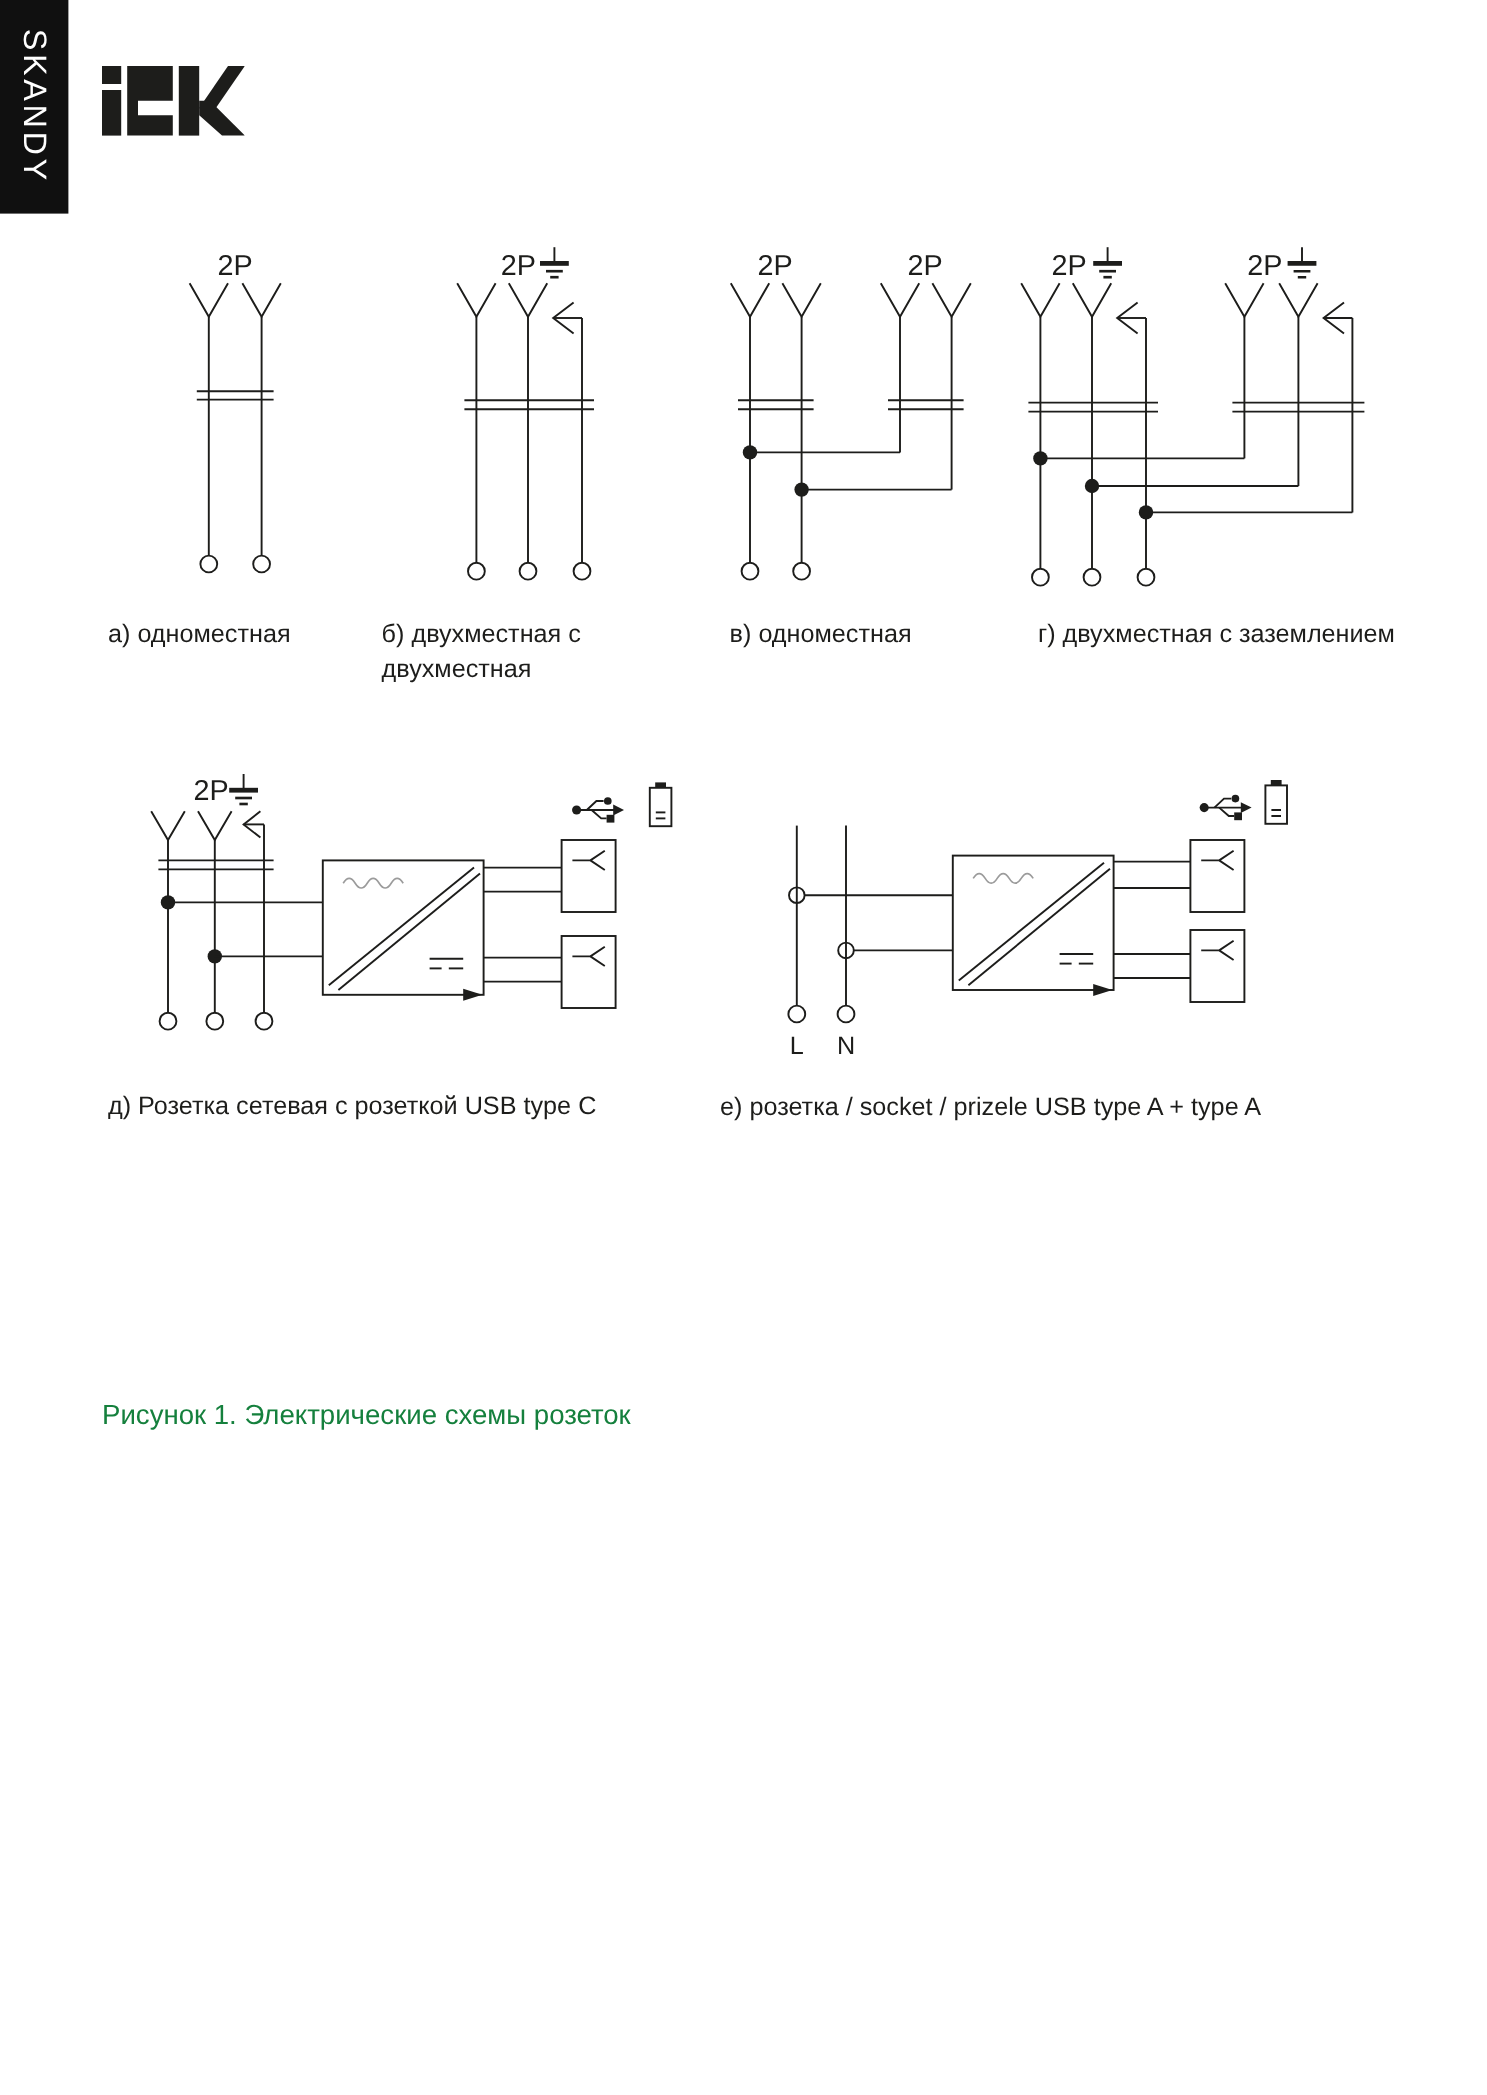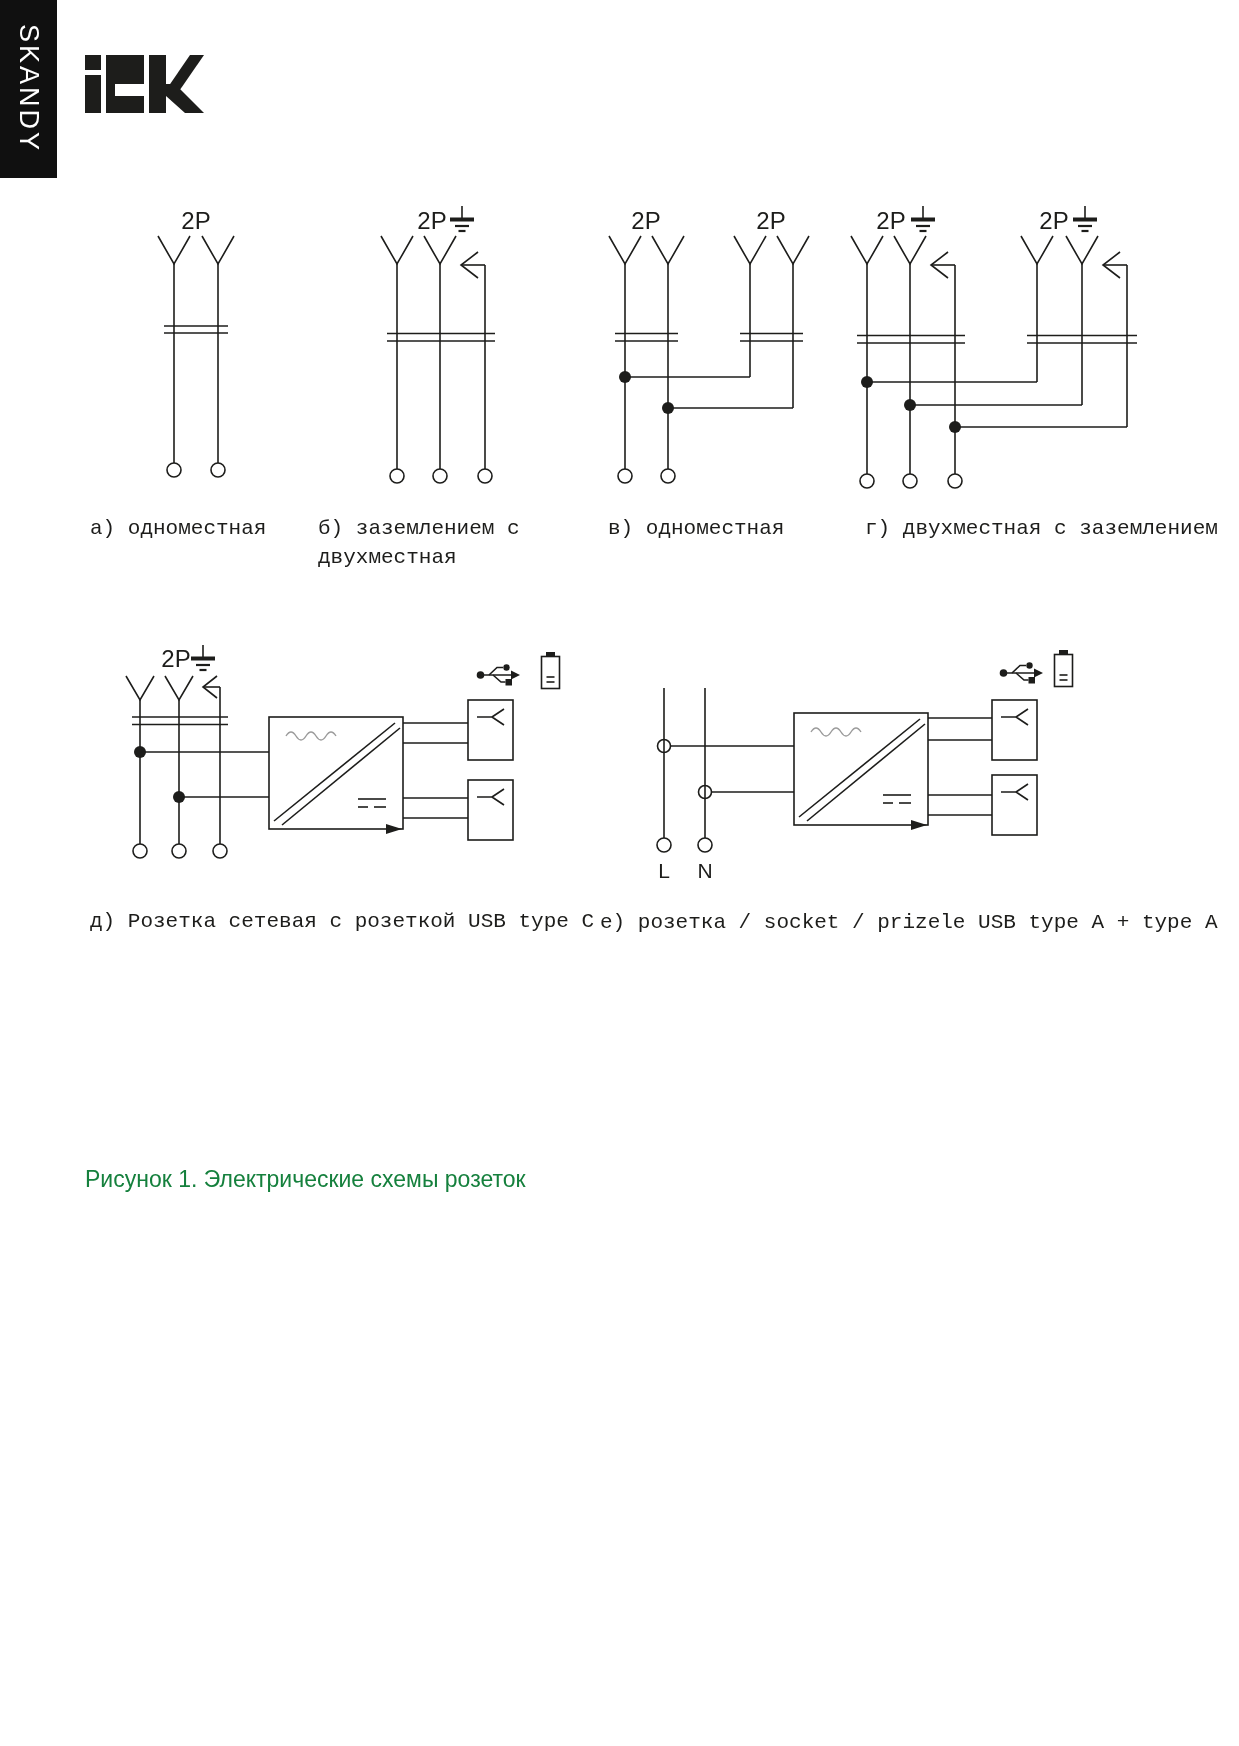--- a/index.html
+++ b/index.html
@@ -8,21 +8,21 @@
     font-family:"Liberation Sans", sans-serif;color:#1d1d1b;overflow:hidden;
   }
   .abs{position:absolute;}
   .brandbar{
     left:0;top:0;width:57px;height:178px;background:#101010;
     display:flex;align-items:center;justify-content:center;
   }
   .brandbar span{
     writing-mode:vertical-rl;color:#ffffff;font-size:27px;letter-spacing:3px;
   }
-  .caption{font-size:21px;line-height:29px;white-space:nowrap;color:#1d1d1b;font-family:Liberation Mono, monospace;}
+  .caption{font-size:21px;line-height:29px;white-space:nowrap;color:#1d1d1b;}
   .figcaption{font-size:23px;white-space:nowrap;color:#15803d;}
   svg text{fill:#1d1d1b;font-family:"Liberation Sans", sans-serif;}
   .ln{stroke:#1d1d1b;stroke-width:1.6;fill:none;}
 </style>
 </head>
 <body>
 
 <div class="abs brandbar">
   <span>SKANDY</span>
 </div>
@@ -266,21 +266,21 @@
     </g>
     <use href="#sym-outbox" x="992" y="700"></use>
     <use href="#sym-outbox" x="992" y="775"></use>
     <use href="#sym-usb" x="1000" y="656"></use>
     <use href="#sym-batt" x="1053" y="650"></use>
   </g>
 </svg>
 
 <div class="abs caption" style="left:90px;top:514px">а) одноместная</div>
 <div class="abs caption" style="left:318px;top:514px">
-  <div>б) заземлением с</div>
+  <div>б) двухместная с</div>
   <div>двухместная</div>
 </div>
 <div class="abs caption" style="left:608px;top:514px">в) одноместная</div>
 <div class="abs caption" style="left:865px;top:514px">г) двухместная с заземлением</div>
 
 <div class="abs caption" style="left:90px;top:907px">д) Розетка сетевая с розеткой USB type C</div>
 <div class="abs caption" style="left:600px;top:908px">е) розетка / socket / prizele USB type A + type A</div>
 
 <div class="abs figcaption" style="left:85px;top:1166px">Рисунок 1. Электрические схемы розеток</div>
 

